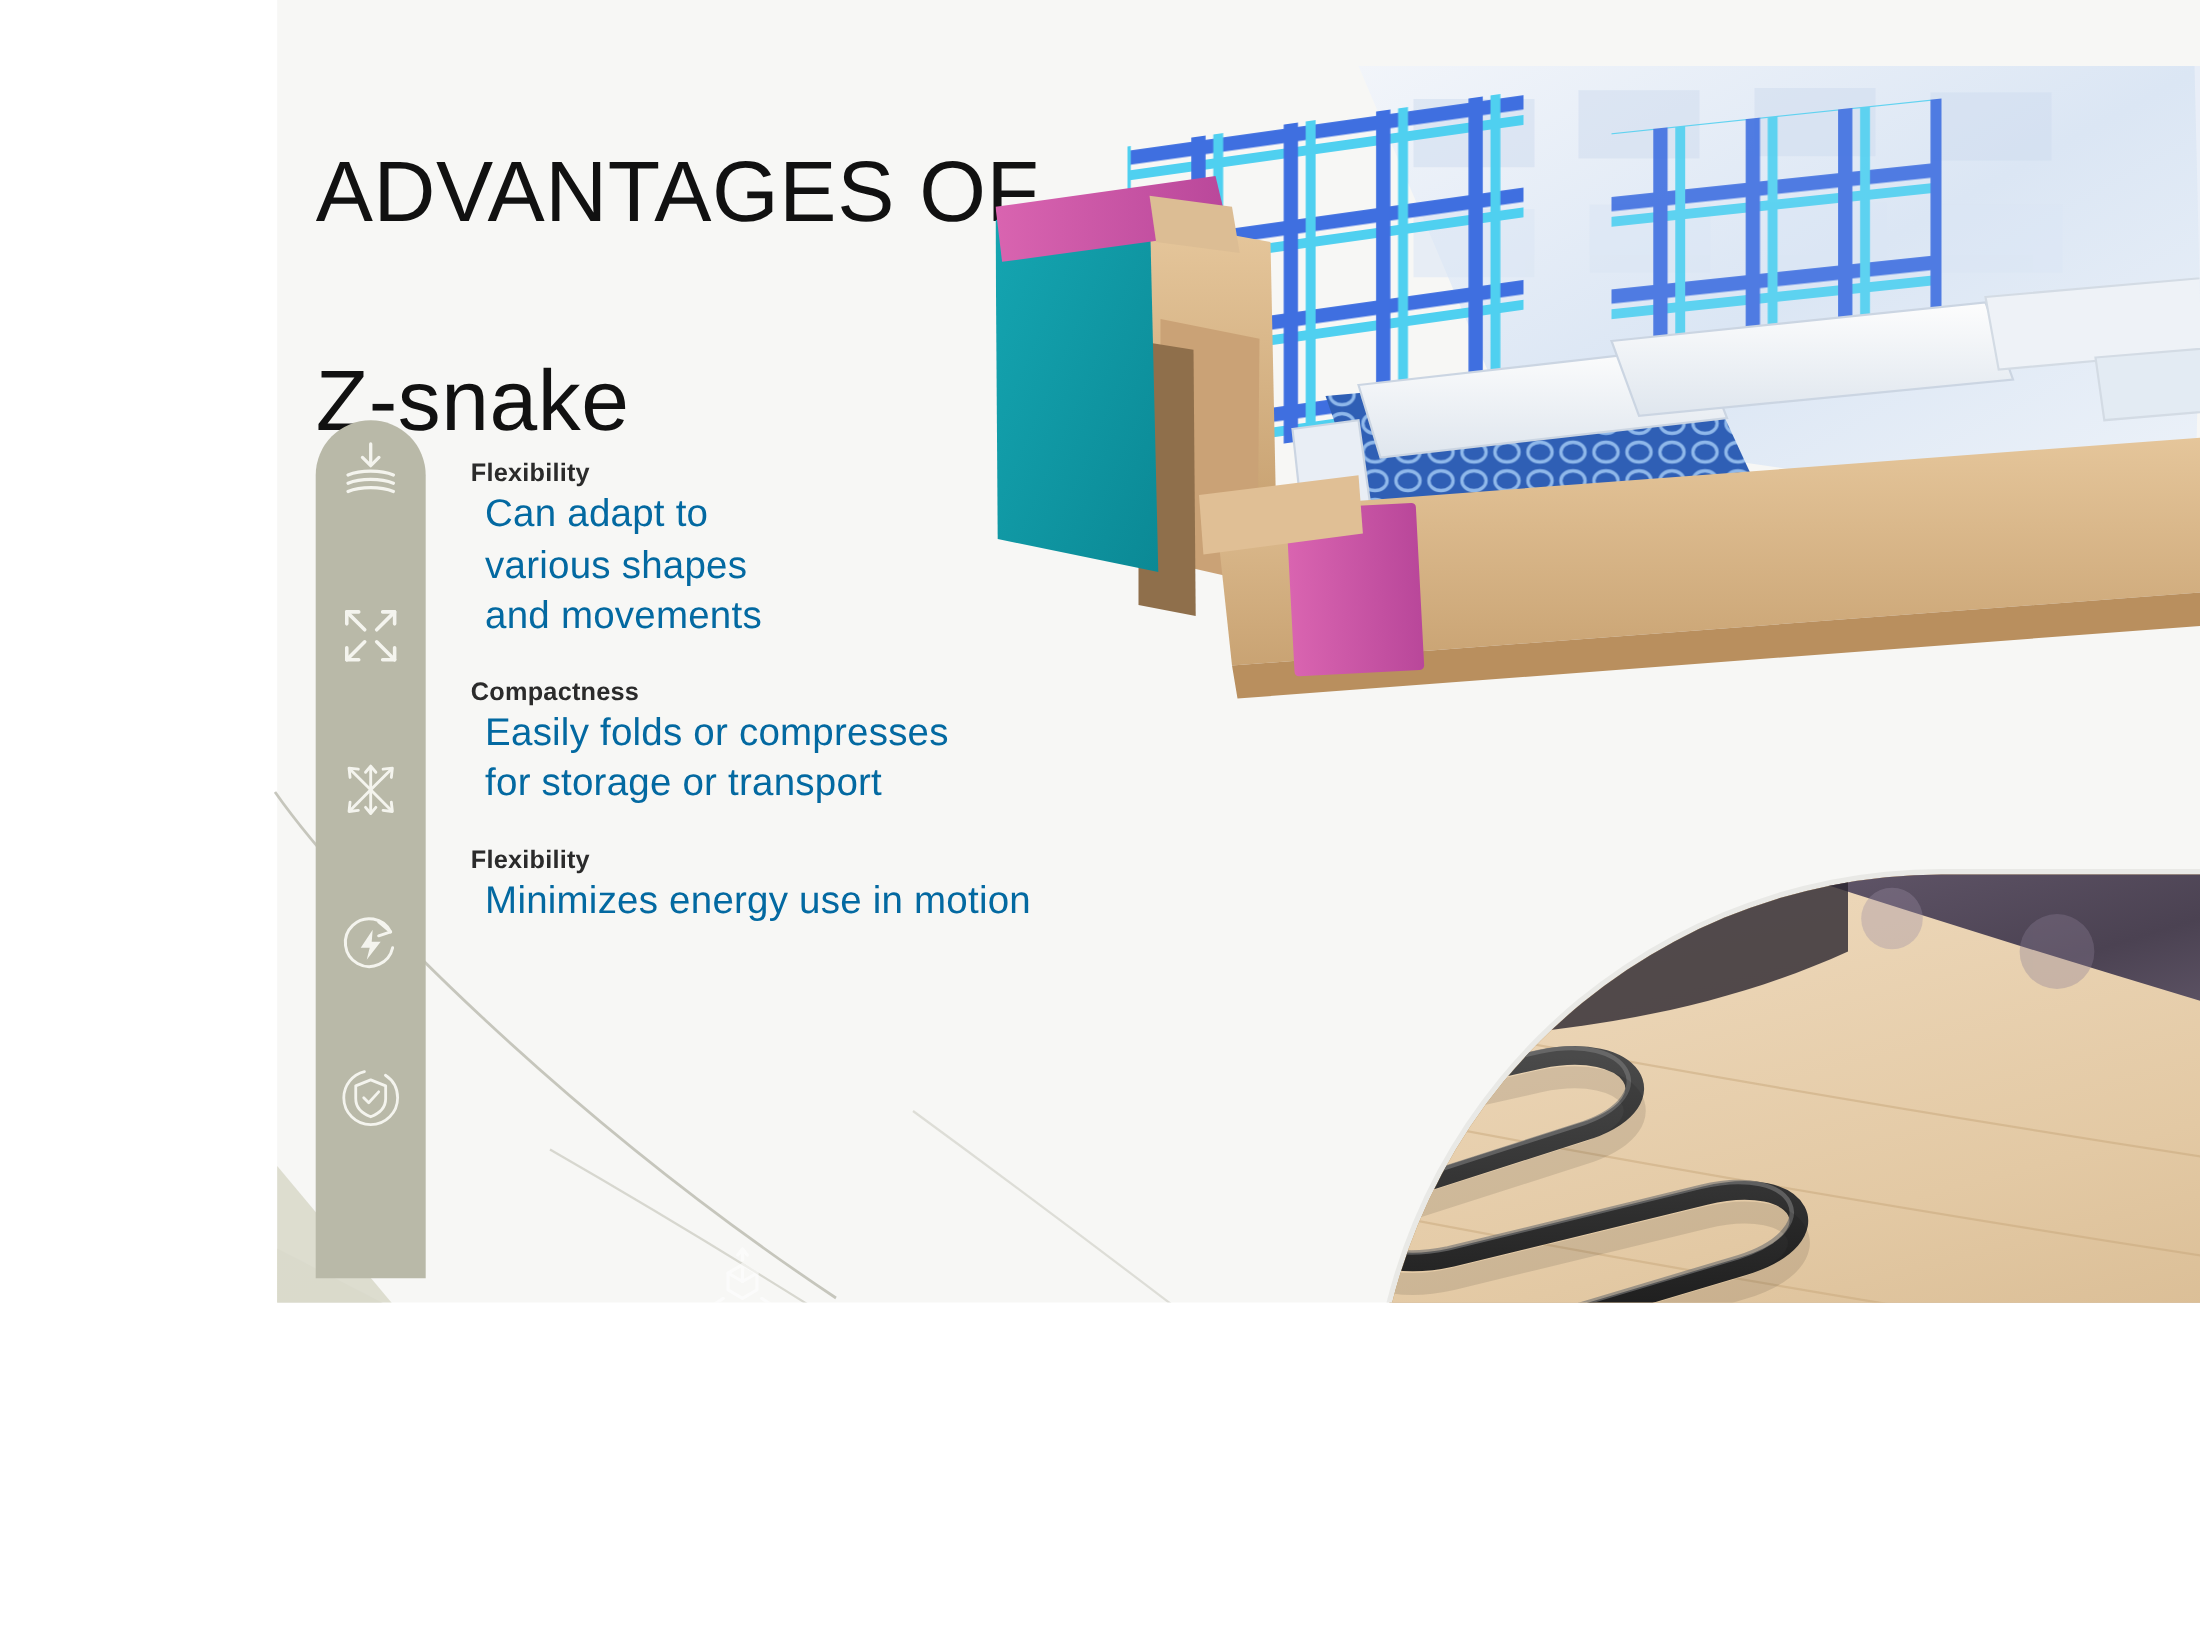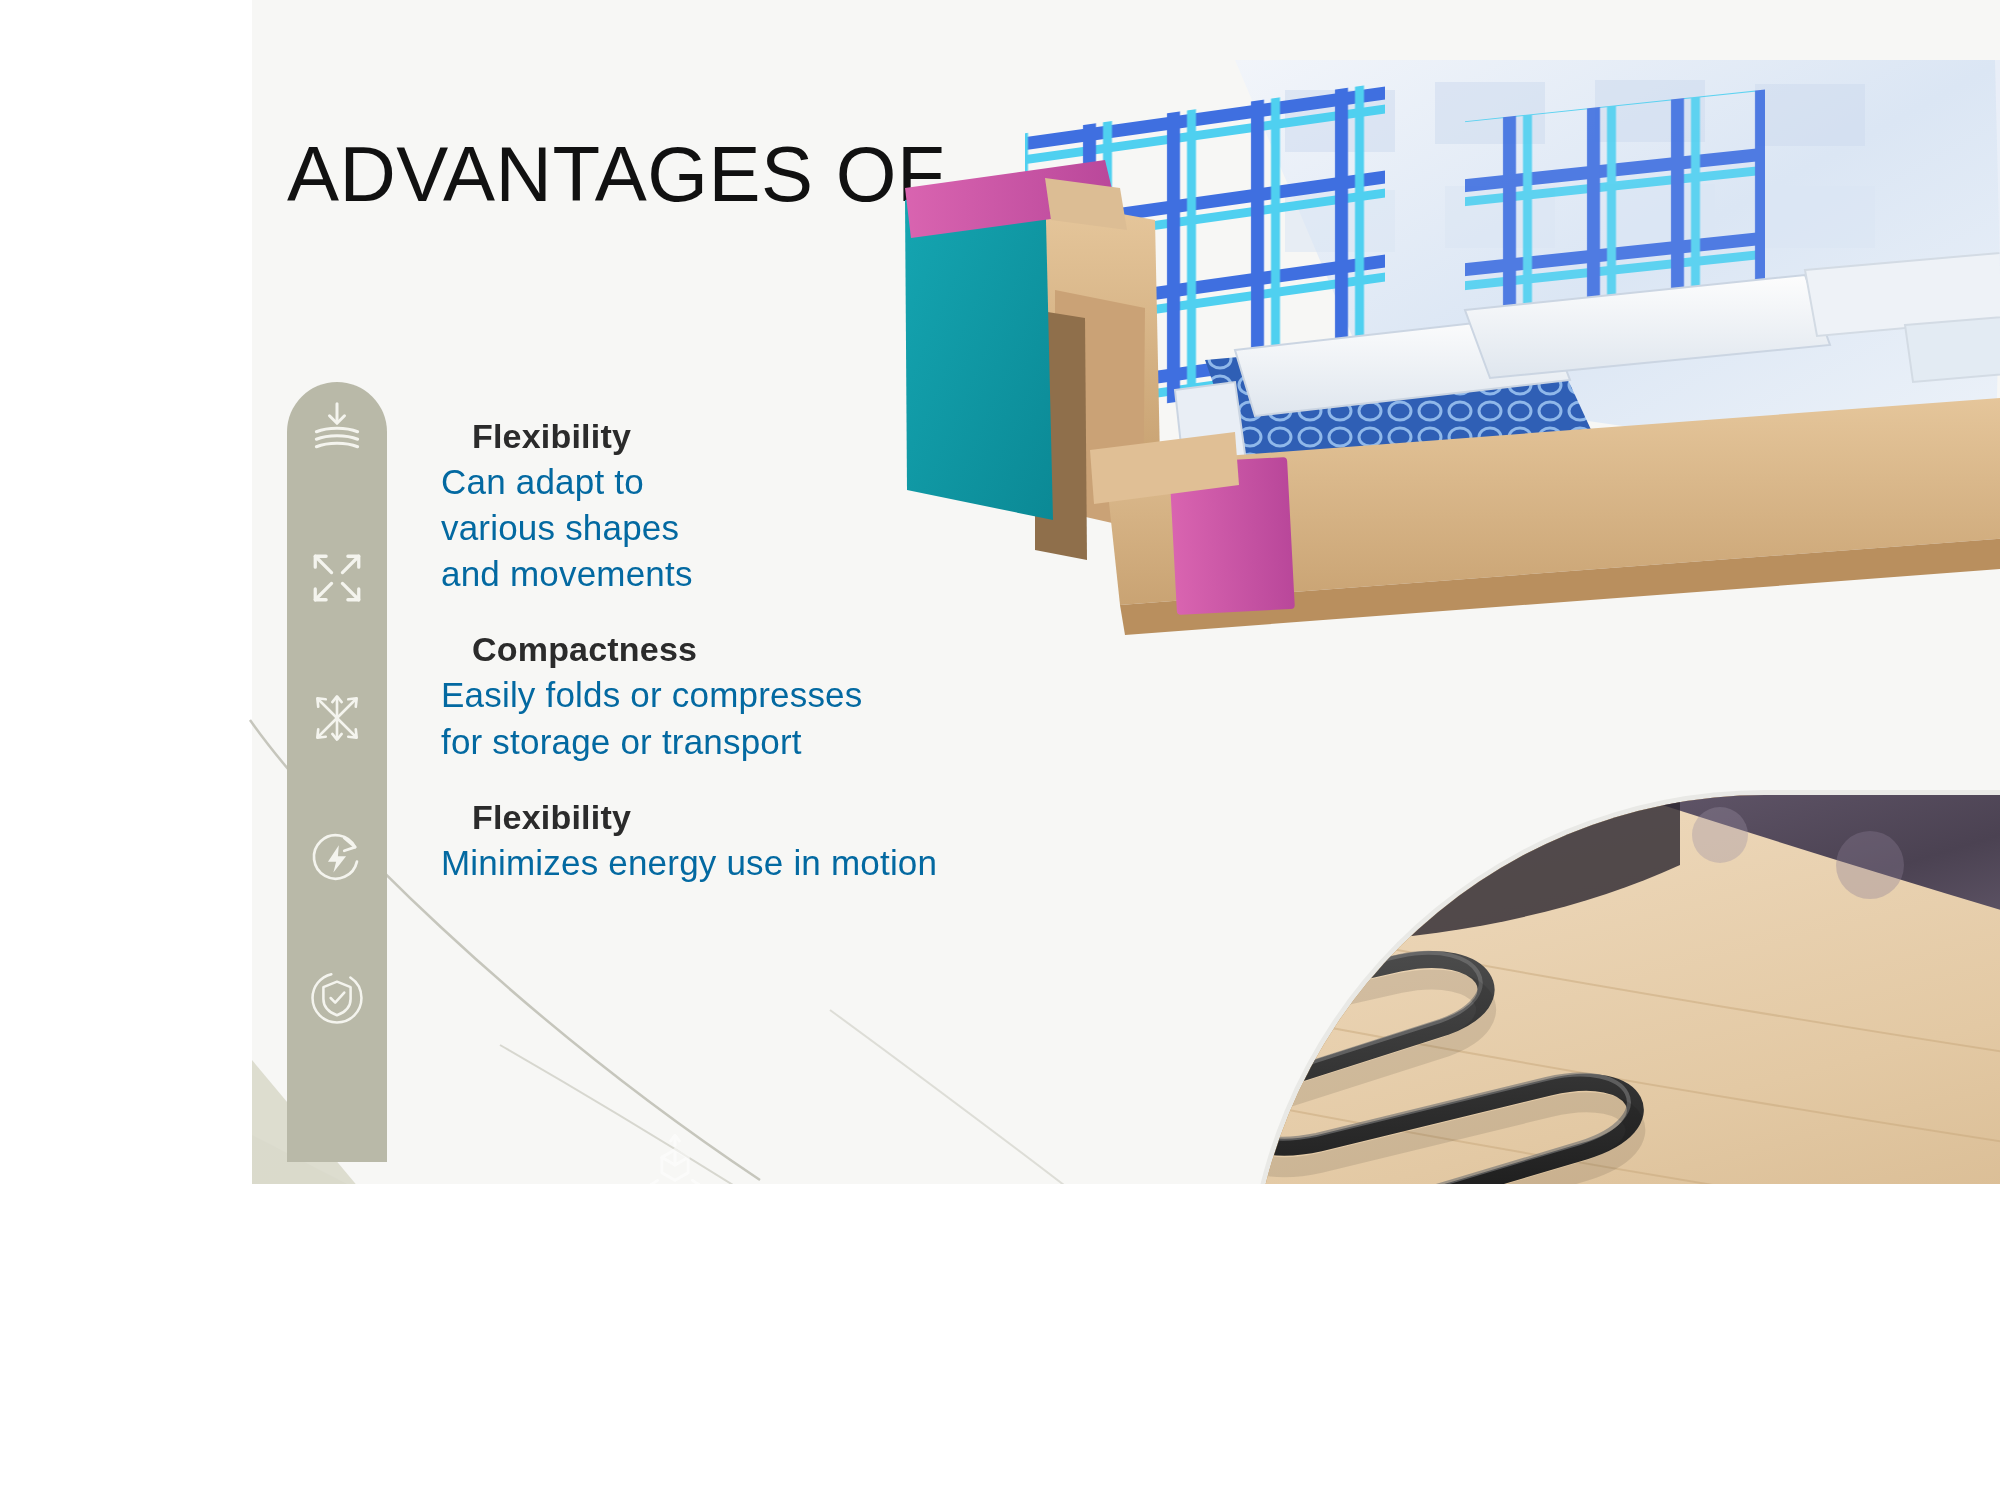--- a/index.html
+++ b/index.html
@@ -81,26 +81,25 @@
 
   
   .features {
     position: absolute;
     left: 428px;
     top: 414px;
     width: 700px;
   }
   .feature { margin-bottom: 30px; }
   .feature-title {
-    font-size: 34px;
+    font-size: 23px;
     font-weight: 700;
     color: #2b2b2b;
     line-height: 1.32;
     letter-spacing: 0.2px;
-    margin-left: 44px;
   }
   .feature-desc {
     font-size: 35px;
     font-weight: 400;
     color: #0369a1;
     line-height: 1.32;
     letter-spacing: 0.2px;
     padding-left: 13px;
     white-space: pre-line;
   }
@@ -153,20 +152,21 @@
     <path d="M 252 1500 L 252 1135 L 960 1500 Z" fill="url(#wedgeGrad)"></path>
     <path d="M 252 1500 L 252 1060 L 620 1500 Z" fill="#d9d9cb" opacity="0.9"></path>
 
     <path d="M 250 720 C 320 820 520 1020 760 1180" stroke="#b9b9ae" stroke-width="2.5" fill="none" opacity="0.8"></path>
     <path d="M 500 1045 C 700 1160 900 1290 1060 1400" stroke="#c2c2b6" stroke-width="2" fill="none" opacity="0.6"></path>
     <path d="M 830 1010 C 980 1120 1150 1250 1290 1360" stroke="#c8c8bd" stroke-width="2" fill="none" opacity="0.55"></path>
   </svg>
 
   <div class="title">
     <span class="line1">ADVANTAGES OF</span>
+    <span class="line2">Z-snake</span>
   </div>
 
   <div class="pill"></div>
 
   <div class="pill-icon" style="top:378px">
     <svg width="60" height="60" viewBox="0 0 64 64" fill="none" stroke="#f4f4ee" stroke-width="3.2" stroke-linecap="round" stroke-linejoin="round">
       <path d="M32 6 L32 24"></path>
       <path d="M24 19 L32 27 L40 19"></path>
       <path d="M10 36 C22 31 42 31 54 36"></path>
       <path d="M10 44 C22 39 42 39 54 44"></path>

